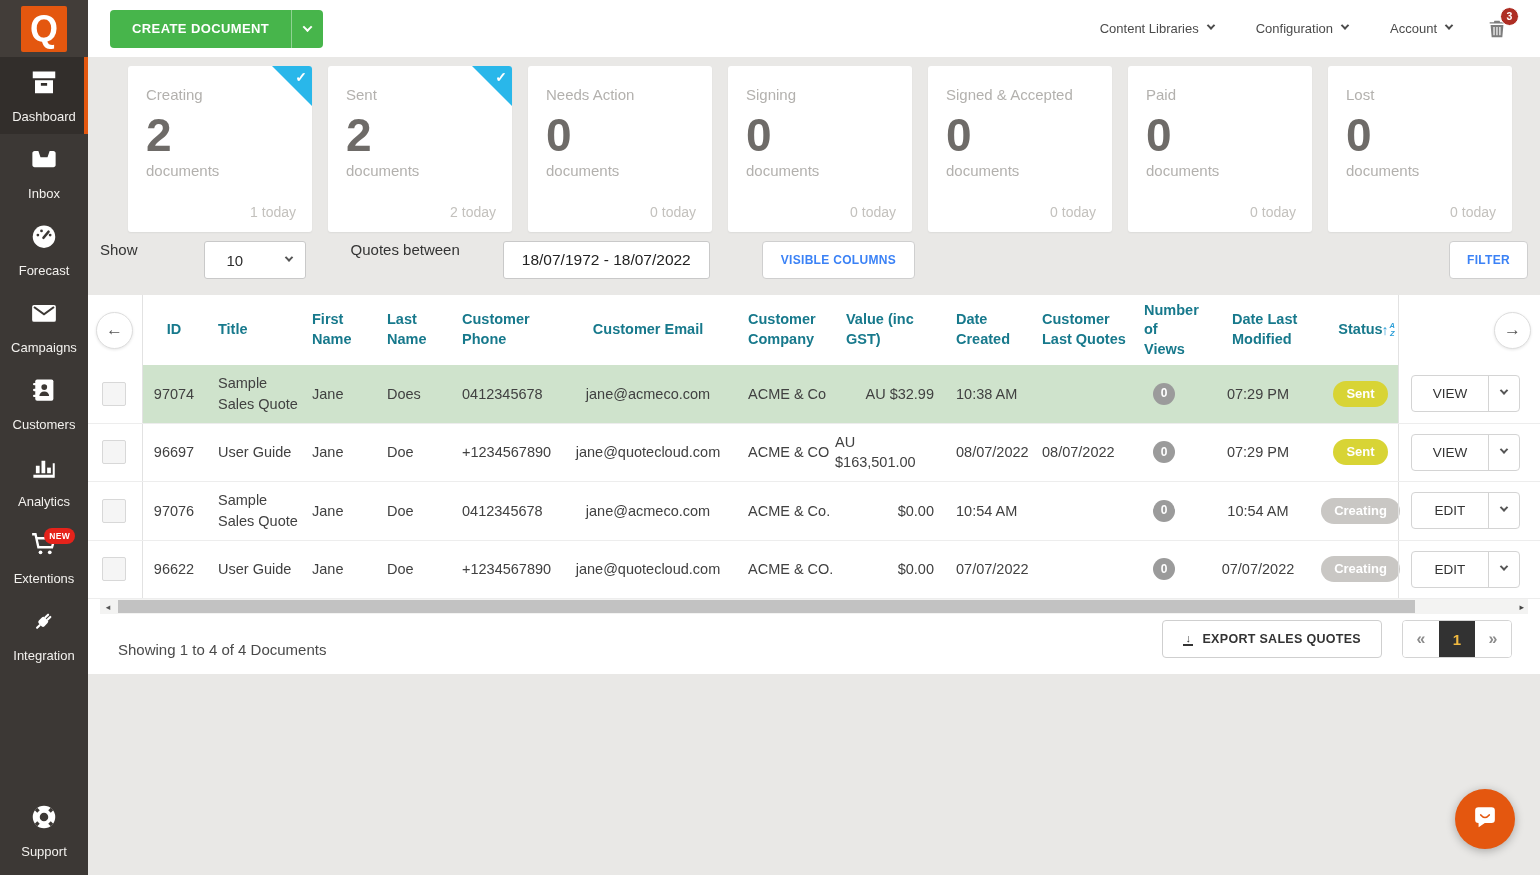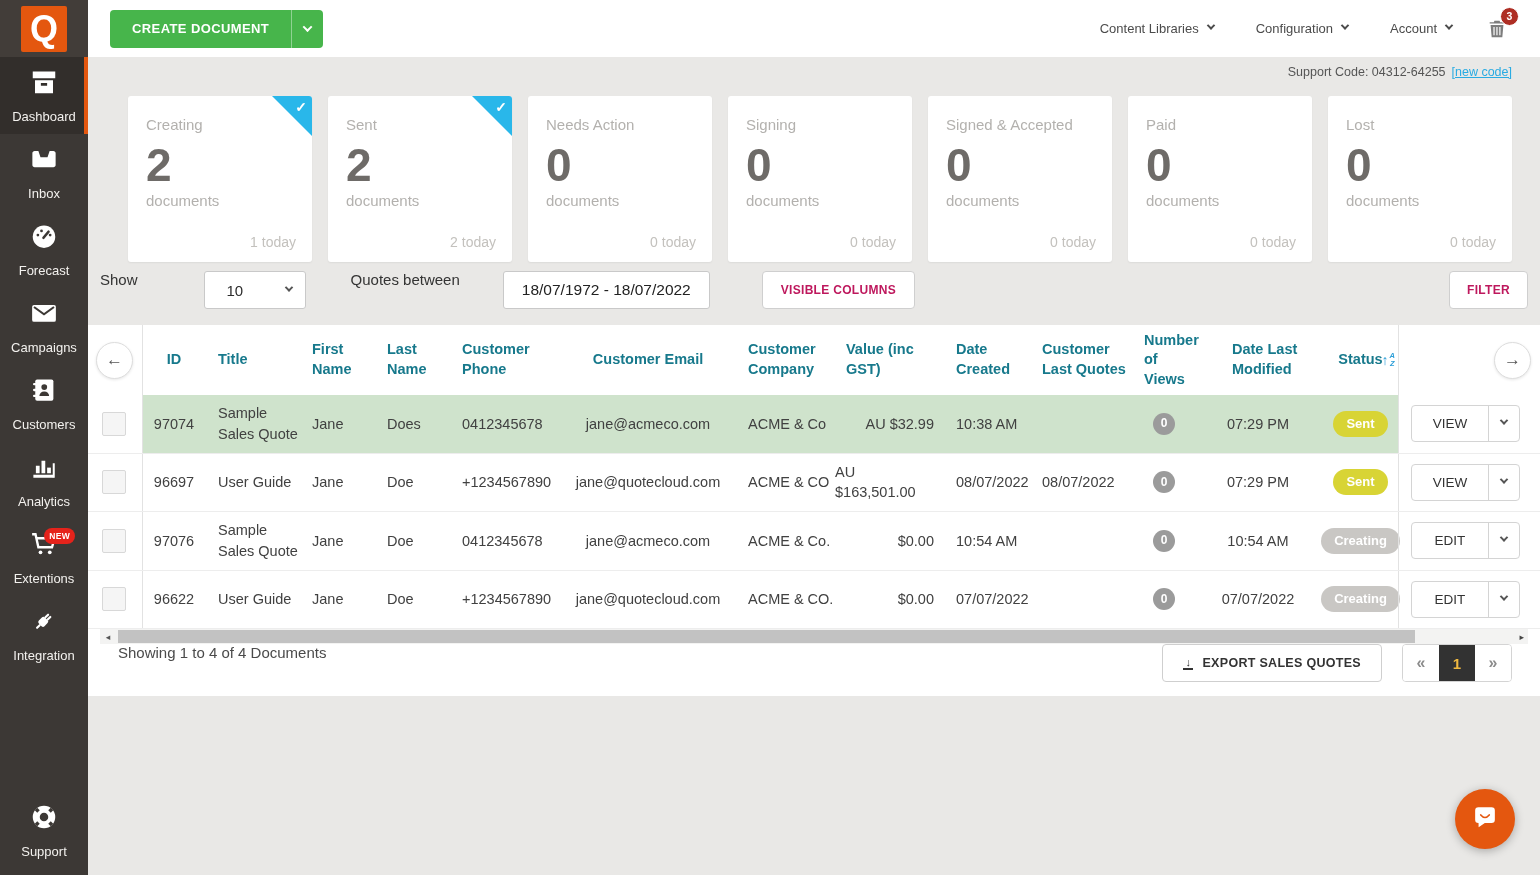--- a/index.html
+++ b/index.html
@@ -48,21 +48,21 @@
   .card-check { position:absolute; top:3px; right:5px; color:#fff; font-size:14px; font-weight:bold; }
 
   .welcome { margin:40px 0 0 12px; padding-bottom:8px; font-size:13.5px; font-style:italic; color:#4a4a4a; border-bottom:1px solid #d9d8d6; margin-right:0; }
 
   .filter-row { display:flex; align-items:flex-start; margin:9px 12px 0 12px; height:40px;gap:38px; }
   .f-label { font-size:15px; color:#333; }
   .select { width:102px; height:38px; background:#fff; border:1px solid #c9c9c9; border-radius:3px; display:flex; align-items:center; margin-left:28px; padding:0 13px 0 22px; cursor:pointer; color:#2c2c2c; font-size:15px; }
   .select .chev { margin-left:auto; color:#555; width:6px; height:6px; margin-top:-2px; }
   .lbl-between { margin-left:7px; }
   .date-input { width:207px; height:38px; margin-left:5px; border:1px solid #c9c9c9; border-radius:3px; text-align:center; font-size:15.5px; color:#222; font-family:inherit; background:#fff; }
-  .btn { height:38px; background:#fff; border:1px solid #cfcfcf; border-radius:4px; font-weight:bold; font-size:12px; color:#be185d; letter-spacing:.3px; padding:0 18px; cursor:pointer; font-family:inherit; }
+  .btn { height:38px; background:#fff; border:1px solid #cfcfcf; border-radius:4px; font-weight:bold; font-size:12px; color:#3b82f6; letter-spacing:.3px; padding:0 18px; cursor:pointer; font-family:inherit; }
   .btn-viscol { margin-left:14px; }
   .btn-filter { margin-left:auto; padding:0 17px; }
 
   
   .panel { margin-top:14px; background:#fff; }
   .t-header { display:flex; height:70px; }
   .gutter { width:55px; border-right:1px solid #e2e2e2; display:flex; align-items:center; flex:none; }
   .circle-btn { width:37px; height:37px; border-radius:50%; background:#fff; border:1px solid #ddd; box-shadow:0 1px 3px rgba(0,0,0,.1); display:flex; align-items:center; justify-content:center; font-size:17px; color:#555; cursor:pointer; }
   .gutter .circle-btn { margin-left:8px; }
   .h-cell { display:flex; align-items:center; color:var(--teal-header,#17798c); font-weight:bold; font-size:14.5px; line-height:1.35; cursor:pointer; position:relative; flex:none; }
@@ -85,21 +85,21 @@
   .split { display:flex; height:37px; border:1px solid #d4d4d4; border-radius:4px; background:#fff; overflow:hidden; margin-left:12px; cursor:pointer; }
   .split-main { width:77px; display:flex; align-items:center; justify-content:center; font-size:13.5px; color:#333; border-right:1px solid #d4d4d4; }
   .split-caret { width:30px; display:flex; align-items:center; justify-content:center; color:#555; }
   .split-caret .chev { width:6px; height:6px; margin-top:-3px; }
 
   .hscroll { margin-left:12px; width:1428px; height:15px; background:#f3f3f2; display:flex; align-items:center; position:relative; }
   .hs-left { width:16px; text-align:center; color:#555; font-size:9px; cursor:pointer; }
   .hs-thumb { position:absolute; left:18px; width:1297px; top:1px; bottom:1px; background:#c2c2c2; cursor:grab; }
   .hs-right { position:absolute; right:4px; color:#444; font-size:9px; cursor:pointer; }
 
-  .t-footer { height:52px; display:flex; align-items:flex-start; padding:0 28px 8px 30px; }
+  .t-footer { height:60px; display:flex; align-items:flex-end; padding:0 28px 16px 30px; }
   .showing { font-size:15px; color:#4a4a4a; }
   .export-btn { margin-left:auto; height:38px; background:#fff; border:1px solid #cfcfcf; border-radius:4px; display:flex; align-items:center; gap:9px; padding:0 20px; font-weight:bold; font-size:12.5px; color:#333; letter-spacing:.3px; cursor:pointer; font-family:inherit; }
   .dl-icon { display:inline-flex; flex-direction:column; align-items:center; line-height:1; }
   .dl-icon .a { font-size:11px; font-weight:bold; }
   .dl-icon .b { width:10px; height:2px; background:currentColor; margin-top:0px; }
   .pager { margin-left:20px; display:flex; border:1px solid #d4d4d4; border-radius:4px; overflow:hidden; height:38px; }
   .pg { width:36px; display:flex; align-items:center; justify-content:center; font-size:16px; color:#8b8b8b; cursor:pointer; background:#fff; font-weight:bold; }
   .pg.active { background:var(--pager-active-bg,#323232); color:var(--pager-active-text,#f0b940); font-size:15px; }
 
   .chat-fab { position:absolute; right:25px; bottom:26px; width:60px; height:60px; border-radius:50%; background:var(--accent-orange,#e4570f); display:flex; align-items:center; justify-content:center; box-shadow:0 2px 10px rgba(0,0,0,.28); cursor:pointer; z-index:10; }
@@ -247,24 +247,20 @@
         <svg viewBox="0 0 24 24" width="22" height="24" fill="currentColor">
           <path d="M9.2 3h5.6l.6 1.5H20V6H4V4.5h4.6z"></path>
           <path fill-rule="evenodd" d="M5 7.5h14L17.8 21H6.2zm3.1 2.2h1.3v9H8.1zm3.2 0h1.3v9h-1.3zm3.2 0h1.3v9h-1.3z"></path>
         </svg>
       </span>
       <span class="trash-badge">3</span>
     </div>
   </header>
 
   <main class="main">
-    <div class="support-code">
-      <span>Support Code: 04312-64255</span>
-      <a>[new code]</a>
-    </div>
 
     <div id="cards" class="cards">
         <div class="card">
           <div class="card-label">Creating</div>
           <div class="card-count">2</div>
           <div class="card-unit">documents</div>
           <div class="card-today">1 today</div>
           <div class="card-corner"></div>
           <div class="card-check">✓</div>
         </div>

